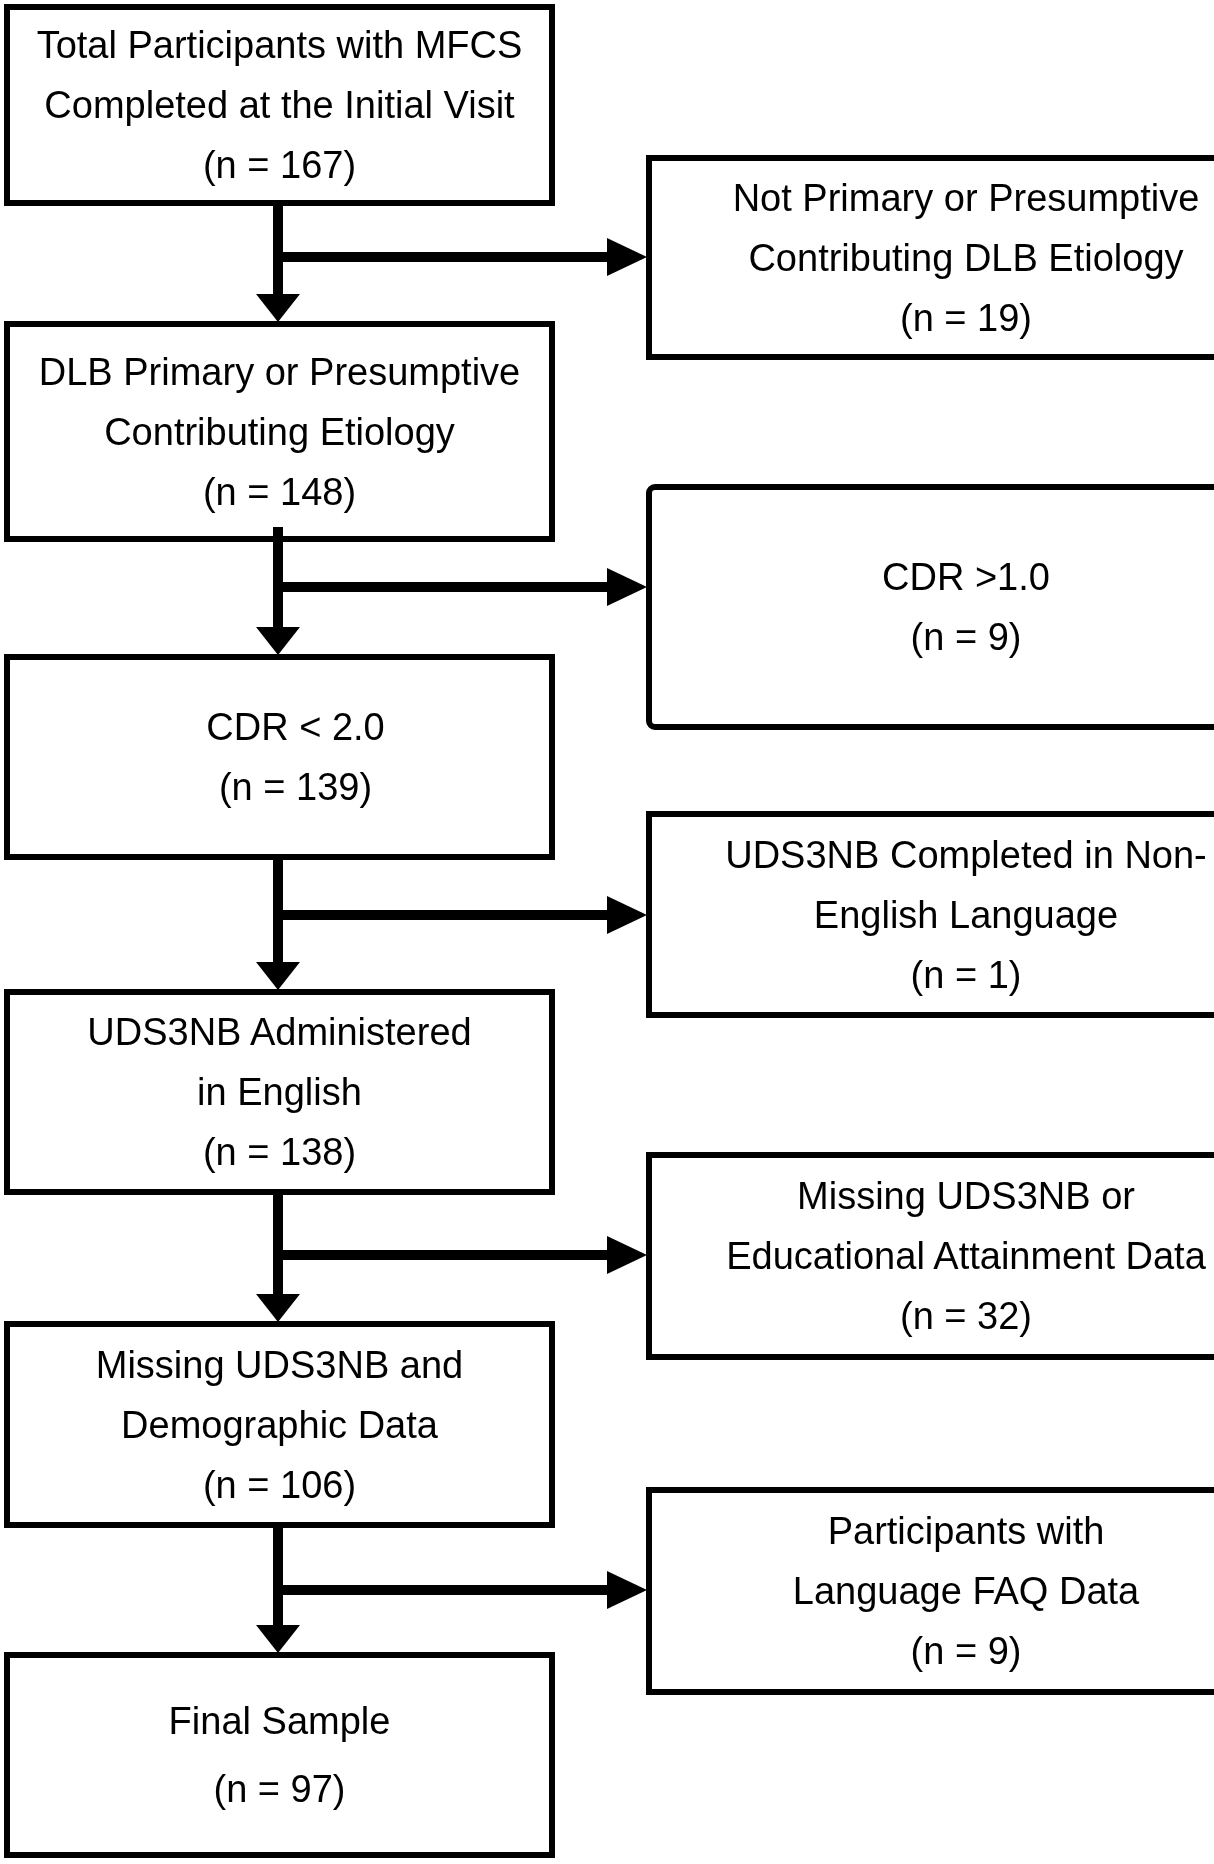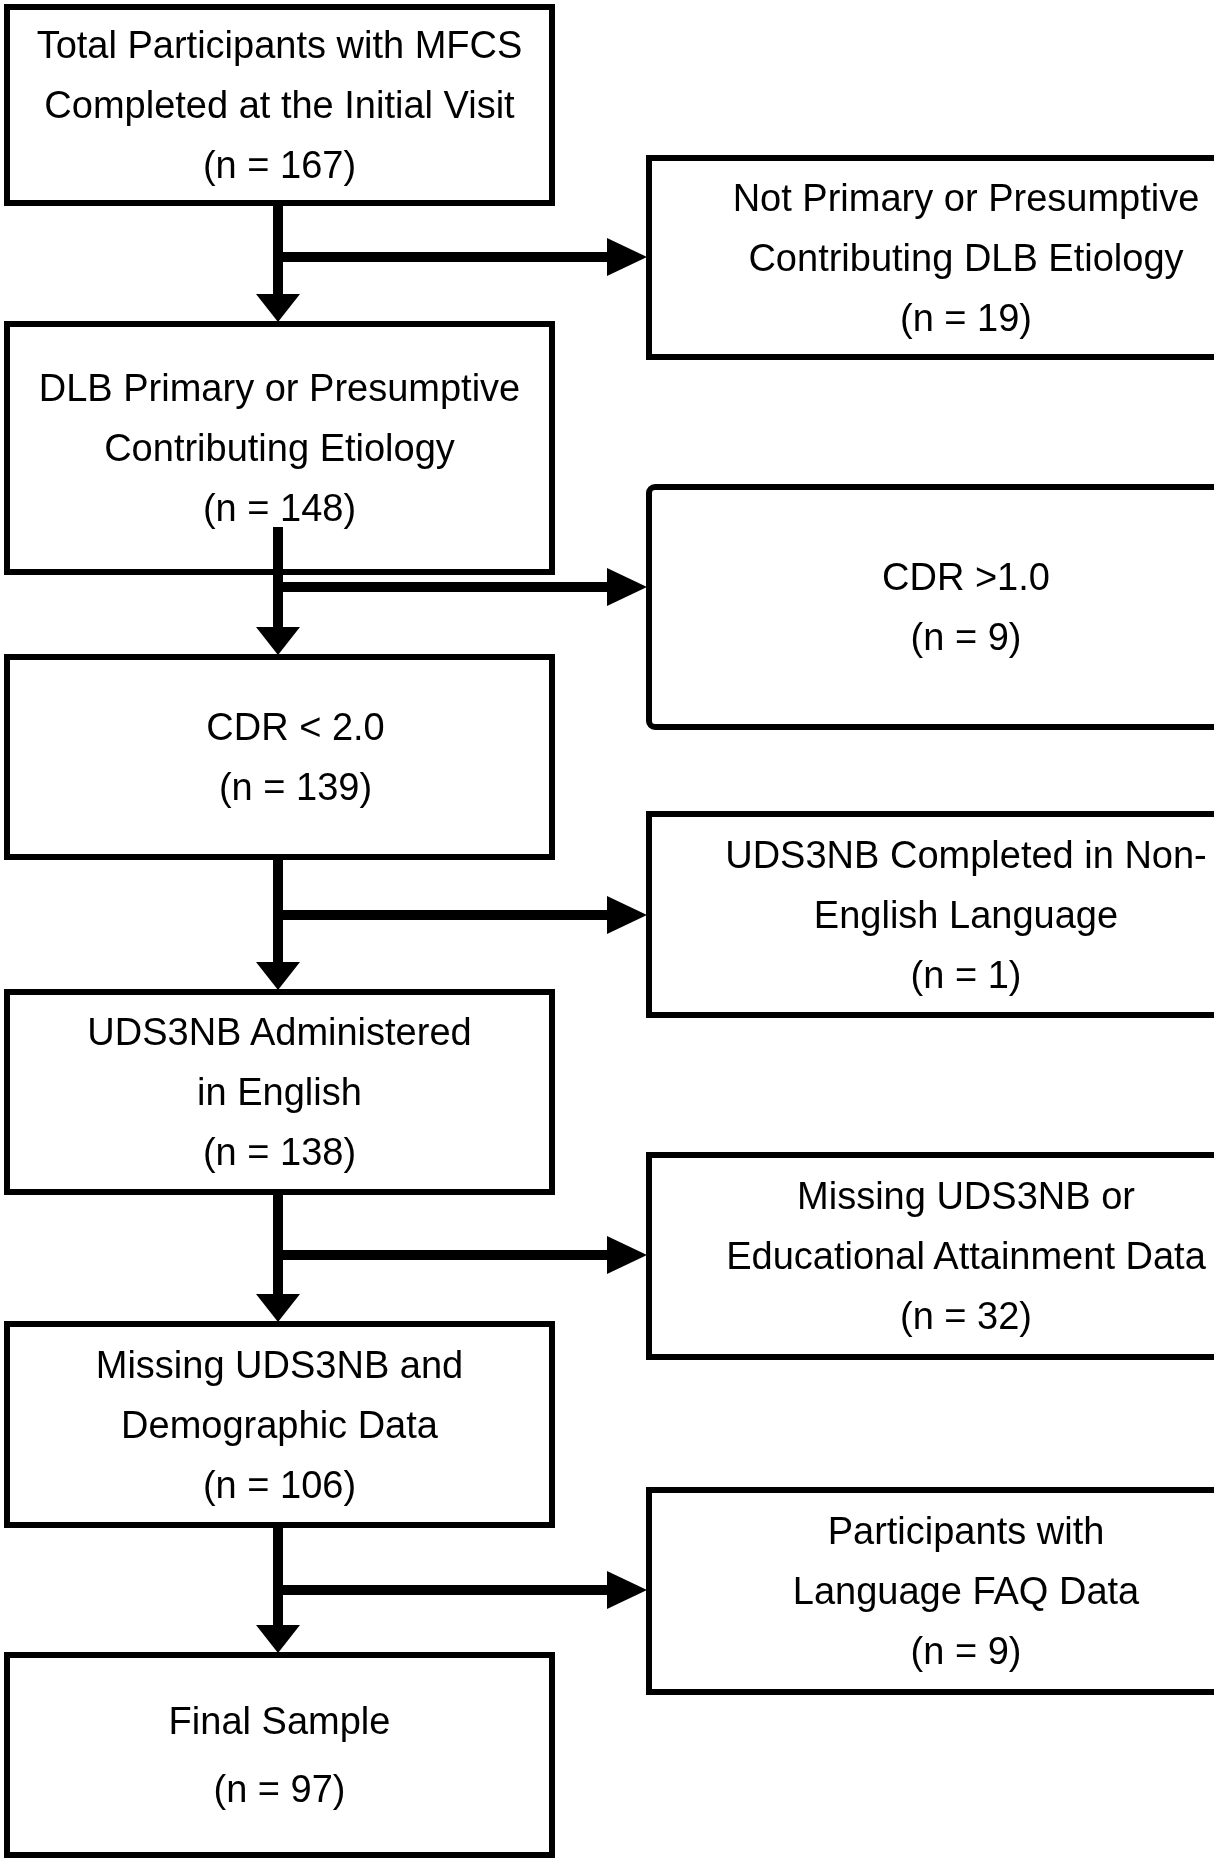--- a/index.html
+++ b/index.html
@@ -27,21 +27,21 @@
     align-items: center;
     text-align: center;
     font-size: 38px;
     line-height: 60px;
   }
   .box .txt { width: 100%; }
 
   
   .lbox { left: 4px; width: 551px; }
   .b-total    { top: 4px;    height: 202px; }
-  .b-dlb      { top: 321px;  height: 254px; }
+  .b-dlb      { top: 321px;  height: 221px; }
   .b-cdr      { top: 654px;  height: 206px; padding-left: 32px; }
   .b-english  { top: 989px;  height: 206px; }
   .b-complete { top: 1321px; height: 207px; }
   .b-final    { top: 1652px; height: 206px; gap: 8px; }
 
   
   .rbox { left: 646px; width: 640px; }
   .b-excl-dlb     { top: 155px;  height: 205px; }
   .b-excl-cdr     { top: 484px;  height: 246px; border-radius: 9px; }
   .b-excl-lang    { top: 811px;  height: 207px; }

